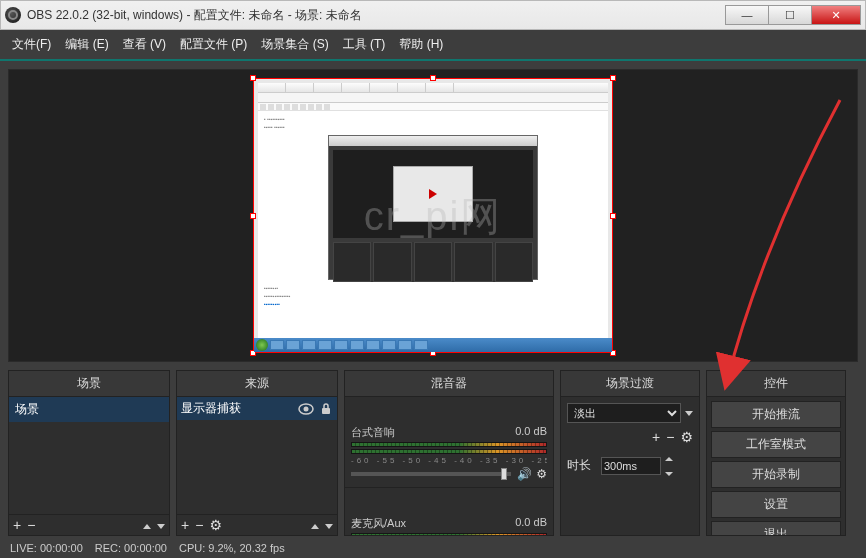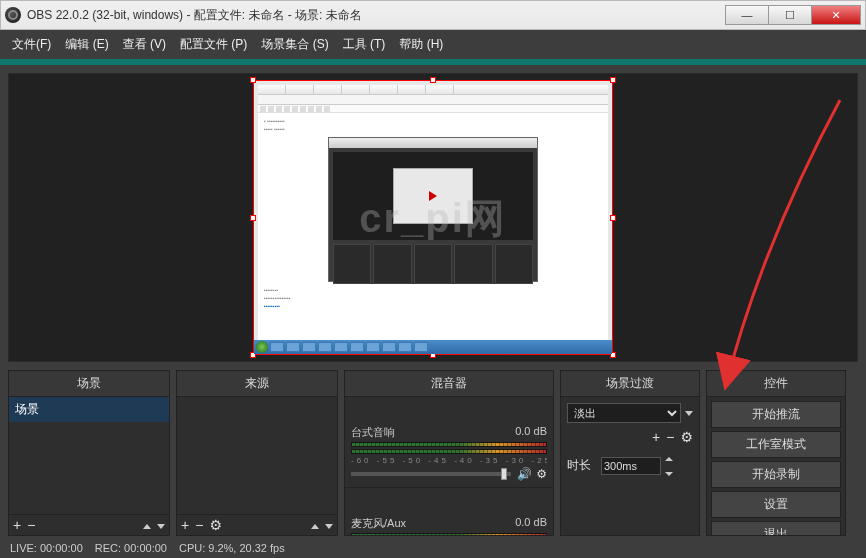--- a/index.html
+++ b/index.html
@@ -11,21 +11,21 @@
 .titlebar .app-icon::after { content: ""; width: 6px; height: 6px; border: 2px solid #888; border-radius: 50%; }
 .titlebar-text { flex: 1; }
 .win-btns { display: flex; }
 .win-btn { width: 44px; height: 20px; border: 1px solid #999; background: linear-gradient(#f8f8f8,#d8d8d8); display: flex; align-items: center; justify-content: center; font-size: 11px; margin-left: -1px; }
 .win-btn.close { background: linear-gradient(#f08080,#c81414); color: #fff; width: 50px; }
 
 
 .obs-root { background: #3d3d3d; height: 528px; display: flex; flex-direction: column; color: #ddd; font-size: 12px; }
 
 
-.menubar { display: flex; gap: 14px; padding: 6px 12px; background: #3d3d3d; border-bottom: 6px solid #0f766e; }
+.menubar { display: flex; gap: 14px; padding: 6px 12px; background: #3d3d3d; border-bottom: 2px solid #0f766e; }
 .menubar .menu-item { color: #eee; font-size: 12px; cursor: pointer; }
 
 
 .preview-wrap { flex: 1; background: #212121; margin: 8px; border: 1px solid #2a2a2a; display: flex; align-items: center; justify-content: center; position: relative; }
 .source-bounds { position: relative; width: 360px; height: 275px; border: 1px solid red; background: #e8e8e8; }
 .source-bounds .handle { position: absolute; width: 6px; height: 6px; background: #fff; border: 1px solid red; }
 .handle.tl { top:-4px; left:-4px; } .handle.tm { top:-4px; left:50%; margin-left:-3px; } .handle.tr { top:-4px; right:-4px; }
 .handle.ml { top:50%; left:-4px; margin-top:-3px; } .handle.mr { top:50%; right:-4px; margin-top:-3px; }
 .handle.bl { bottom:-4px; left:-4px; } .handle.bm { bottom:-4px; left:50%; margin-left:-3px; } .handle.br { bottom:-4px; right:-4px; }
 .browser-mock { position:absolute; inset:4px 4px 14px 4px; background:#fff; }
@@ -40,21 +40,21 @@
 .nested-obs .n-prev { height:88px; margin:4px; background:#1e1e1e; display:flex; align-items:center; justify-content:center; }
 .nested-obs .n-prev .n-inner { width:80px; height:56px; background:#e8e8e8; border:1px solid #aaa; display:flex; align-items:center; justify-content:center; }
 .nested-obs .n-prev .n-inner .play { width:0; height:0; border-left:8px solid #c00; border-top:5px solid transparent; border-bottom:5px solid transparent; }
 .nested-obs .n-bot { height:40px; background:#333; margin:0 4px 4px; display:flex; gap:2px; }
 .nested-obs .n-bot div { flex:1; background:#2a2a2a; border:1px solid #444; }
 .taskbar { position:absolute; bottom:0; left:0; right:0; height:14px; background:linear-gradient(#4a8bc9,#2f6ca8); display:flex; align-items:center; padding:0 2px; gap:2px; }
 .taskbar i { width:14px; height:10px; background:#6aa3d6; border:1px solid #3a79b5; }
 .start-orb { width:12px; height:12px; border-radius:50%; background:radial-gradient(circle,#7ec850,#1a6b1a); }
 
 
-.watermark { position:absolute; top:50%; left:50%; transform:translate(-50%,-50%); font-size:40px; color:rgba(180,180,180,0.35); font-weight:bold; pointer-events:none; letter-spacing:2px; }
+.watermark { position:absolute; top:50%; left:50%; transform:translate(-50%,-50%); font-size:40px; color:rgba(180,180,180,0.35); font-weight:normal; pointer-events:none; letter-spacing:2px; }
 
 
 .panels { display: flex; gap: 6px; padding: 0 8px 4px; height: 170px; }
 .panel { background: #2e2e2e; border: 1px solid #222; display: flex; flex-direction: column; }
 .panel-header { text-align: center; padding: 4px 0; background: #383838; border-bottom: 1px solid #222; color: #ddd; font-size: 12px; }
 .panel-body { flex: 1; overflow: hidden; position: relative; }
 .panel-foot { display: flex; align-items: center; padding: 2px 4px; gap: 6px; border-top: 1px solid #222; color: #ddd; font-size: 14px; }
 .panel-foot .spacer { flex:1; }
 .ibtn { cursor:pointer; }
 
@@ -210,20 +210,37 @@
         <span class="ibtn">+</span>
         <span class="ibtn">−</span>
         <span class="spacer"></span>
         <span class="ibtn"><span class="caret caret-up"></span></span>
         <span class="ibtn"><span class="caret"></span></span>
       </div>
     </div>
 
     <div class="panel sources">
       <div class="panel-header">来源</div>
+      <div class="panel-body">
+        <div class="source-row">
+          <span style="flex:1">显示器捕获</span>
+          <span class="eye-icon">
+            <svg width="16" height="12" viewBox="0 0 16 12">
+                <ellipse cx="8" cy="6" rx="7" ry="5" fill="none" stroke="#ccc" stroke-width="1.5"></ellipse>
+                <circle cx="8" cy="6" r="2.5" fill="#ccc"></circle>
+              </svg>
+          </span>
+          <span class="lock-icon">
+            <svg width="10" height="12" viewBox="0 0 10 12">
+                <rect x="1" y="5" width="8" height="6" rx="1" fill="#ccc"></rect>
+                <path d="M3 5 V3 a2 2 0 0 1 4 0 V5" fill="none" stroke="#ccc" stroke-width="1.5"></path>
+              </svg>
+          </span>
+        </div>
+      </div>
       <div class="panel-foot">
         <span class="ibtn">+</span>
         <span class="ibtn">−</span>
         <span class="ibtn">⚙</span>
         <span class="spacer"></span>
         <span class="ibtn"><span class="caret caret-up"></span></span>
         <span class="ibtn"><span class="caret"></span></span>
       </div>
     </div>
 

